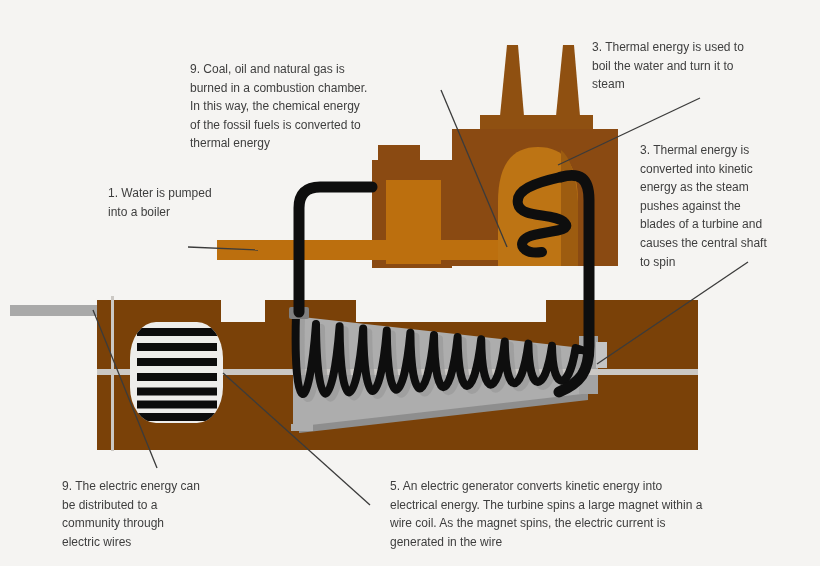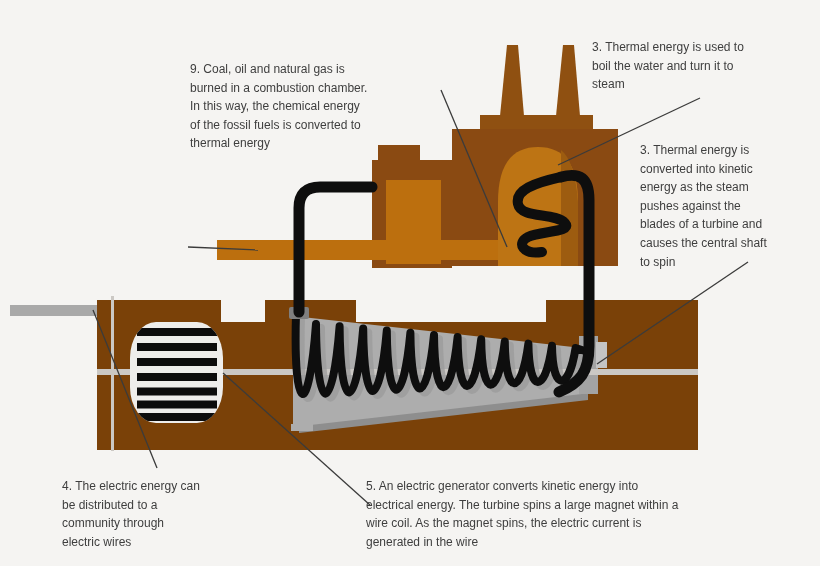--- a/index.html
+++ b/index.html
@@ -104,36 +104,38 @@
     <g>
       <line class="s-callout" x1="188" y1="247" x2="258" y2="250"></line>
       <line class="s-callout" x1="441" y1="90" x2="507" y2="247"></line>
       <line class="s-callout" x1="700" y1="98" x2="558" y2="165"></line>
       <line class="s-callout" x1="748" y1="262" x2="597" y2="364"></line>
       <line class="s-callout" x1="223" y1="373" x2="370" y2="505"></line>
       <line class="s-callout" x1="93" y1="310" x2="157" y2="468"></line>
     </g>
   </svg>
 
+  <div class="lbl" style="left:108px;top:184px">1. Water is pumped
+into a boiler</div>
   <div class="lbl" style="left:190px;top:60px">9. Coal, oil and natural gas is
 burned in a combustion chamber.
 In this way, the chemical energy
 of the fossil fuels is converted to
 thermal energy</div>
   <div class="lbl" style="left:592px;top:38px">3. Thermal energy is used to
 boil the water and turn it to
 steam</div>
   <div class="lbl" style="left:640px;top:141px">3. Thermal energy is
 converted into kinetic
 energy as the steam
 pushes against the
 blades of a turbine and
 causes the central shaft
 to spin</div>
-  <div class="lbl" style="left:366px;top:477px">5. An electric generator converts kinetic energy into
+  <div class="lbl" style="left:390px;top:477px">5. An electric generator converts kinetic energy into
 electrical energy. The turbine spins a large magnet within a
 wire coil. As the magnet spins, the electric current is
 generated in the wire</div>
-  <div class="lbl" style="left:62px;top:477px">4. The electric energy can
+  <div class="lbl" style="left:62px;top:477px">9. The electric energy can
 be distributed to a
 community through
 electric wires</div>
 </div>
 
 </body></html>

